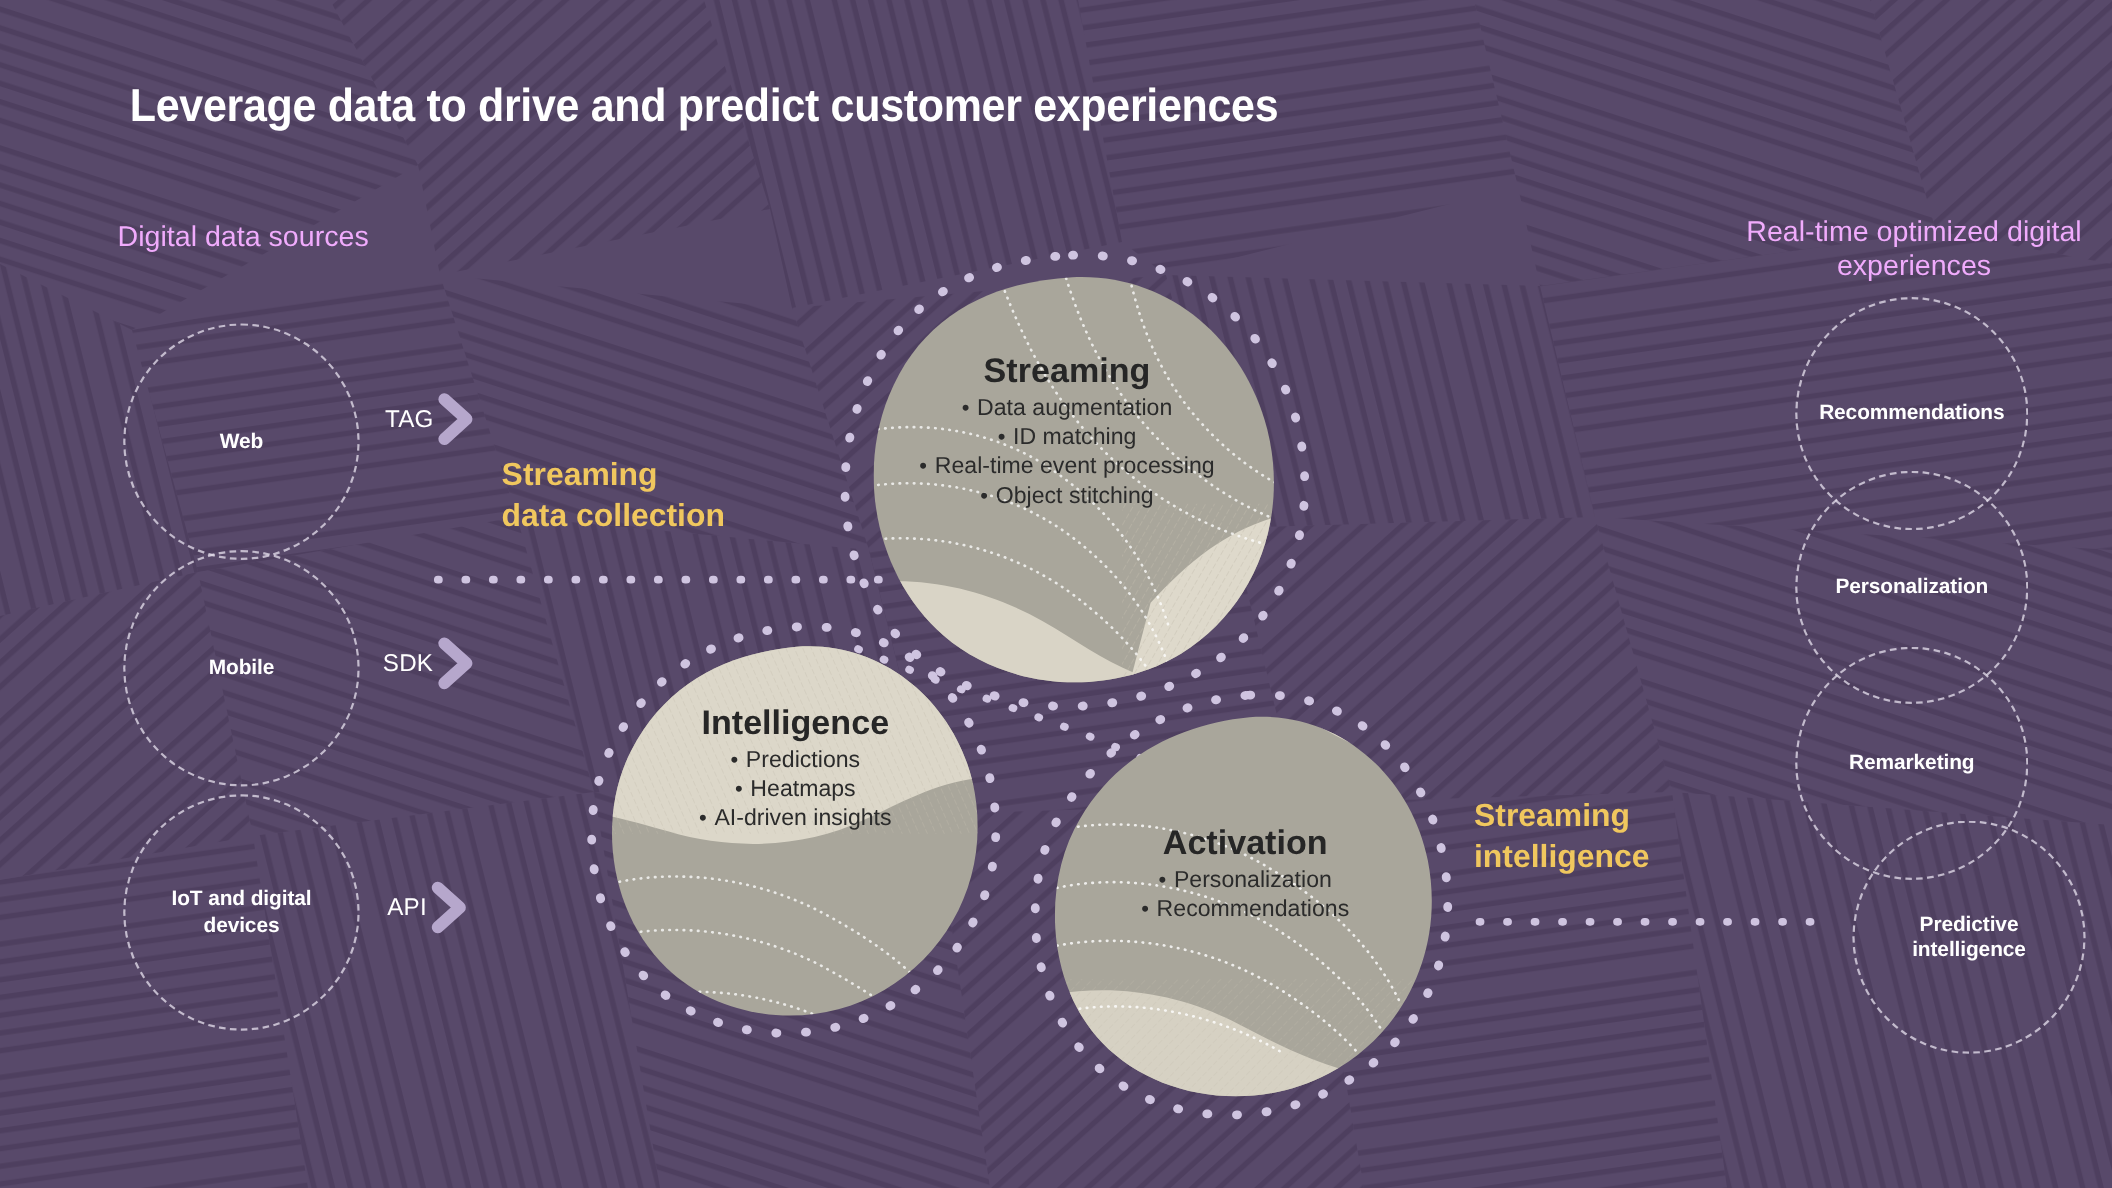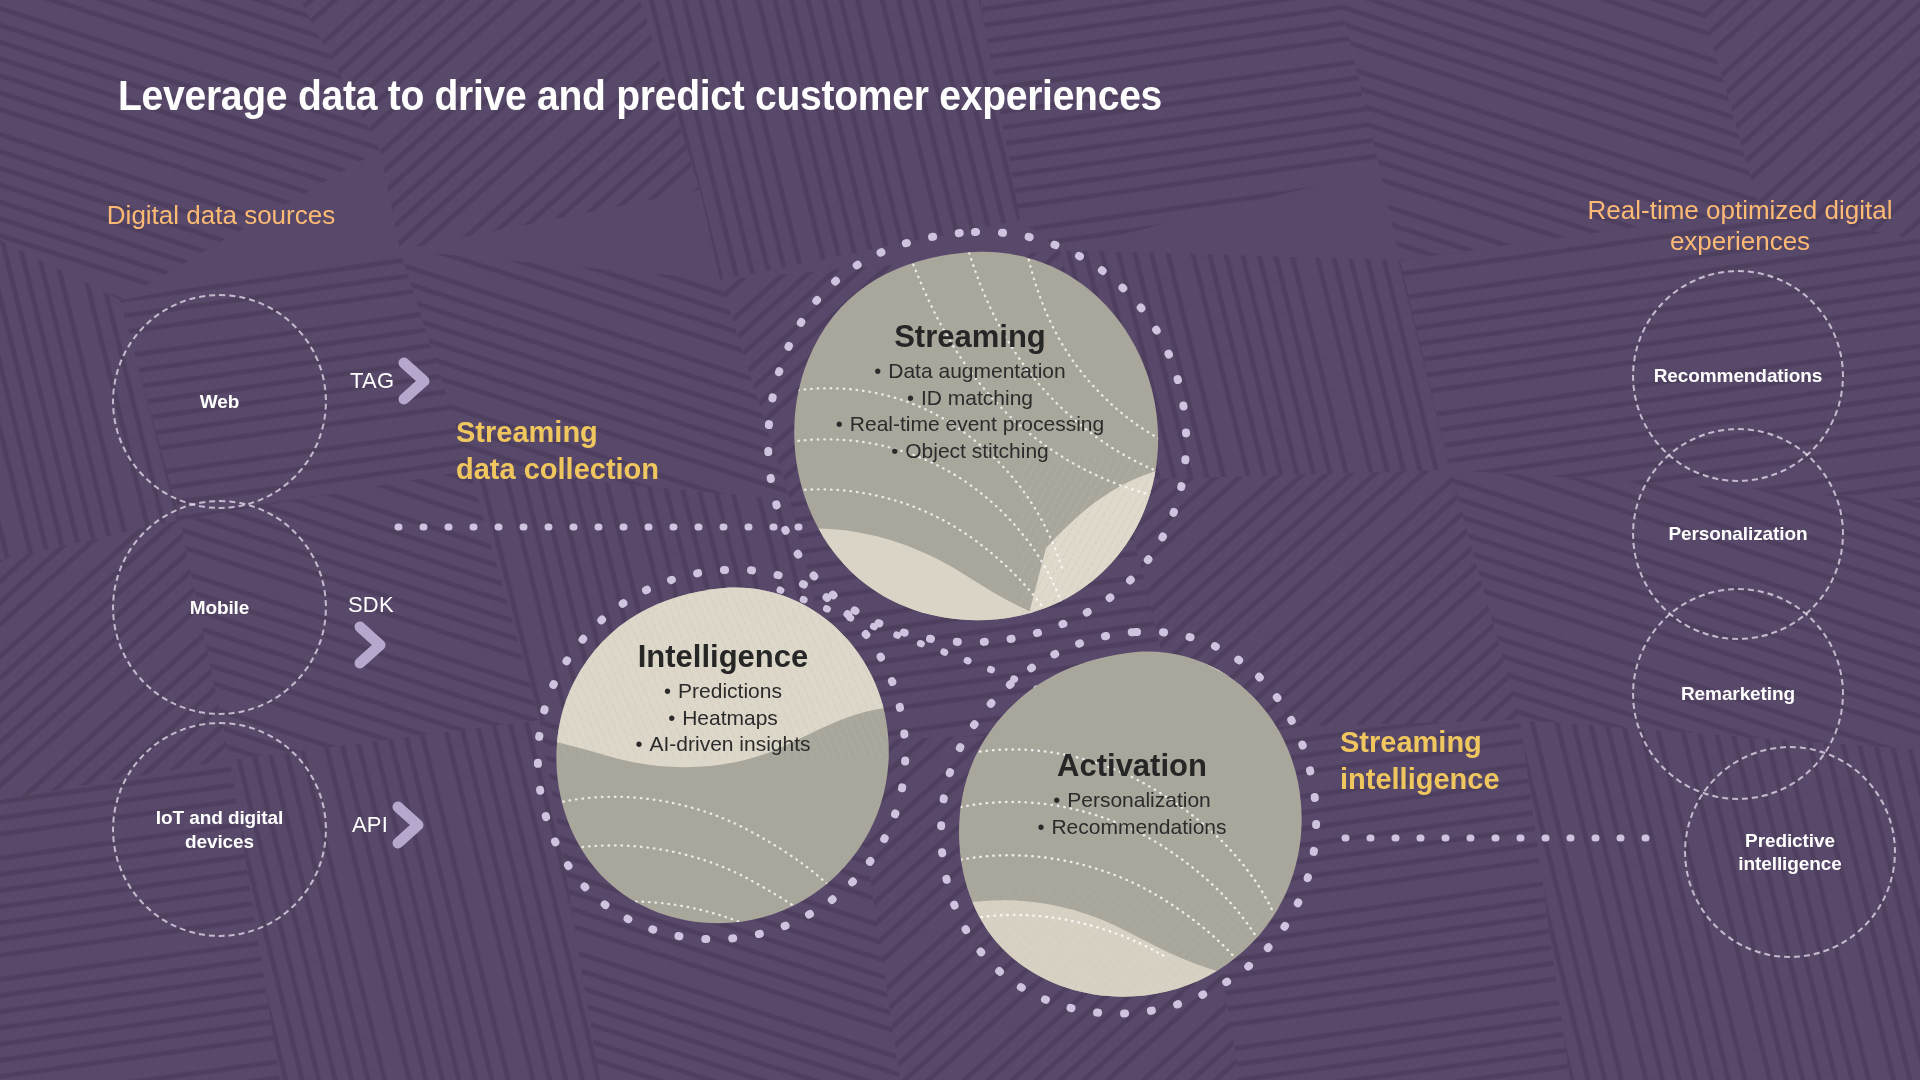--- a/index.html
+++ b/index.html
@@ -30,21 +30,21 @@
     color: #ffffff;
     letter-spacing: -0.3px;
     transform: scaleX(0.93);
     transform-origin: left center;
     white-space: nowrap;
   }
   
   .gold-heading {
     position: absolute;
     z-index: 40;
-    color: #fdba74;
+    color: #f0abfc;
     font-size: 26px;
     font-weight: 400;
     line-height: 1.20;
     text-align: center;
     white-space: pre-line;
   }
   #heading-sources { left: 96px; top: 200px; width: 250px; }
   #heading-experiences { left: 1570px; top: 195px; width: 340px; }
 
   .gold-callout {
@@ -97,21 +97,21 @@
     gap: 4px;
   }
   .connector .conn-label {
     color: #ffffff;
     font-size: 22px;
     font-weight: 400;
     letter-spacing: 0.2px;
   }
   .chev { display: block; }
   #conn-tag { left: 350px; top: 358px; }
-  #conn-sdk { left: 348px; top: 592px; flex-direction: column; }
+  #conn-sdk { left: 348px; top: 580px; }
   #conn-api { left: 352px; top: 802px; }
 
   
   .bubble {
     position: absolute;
     z-index: 25;
   }
   .bubble .bubble-text {
     position: absolute;
     z-index: 6;

